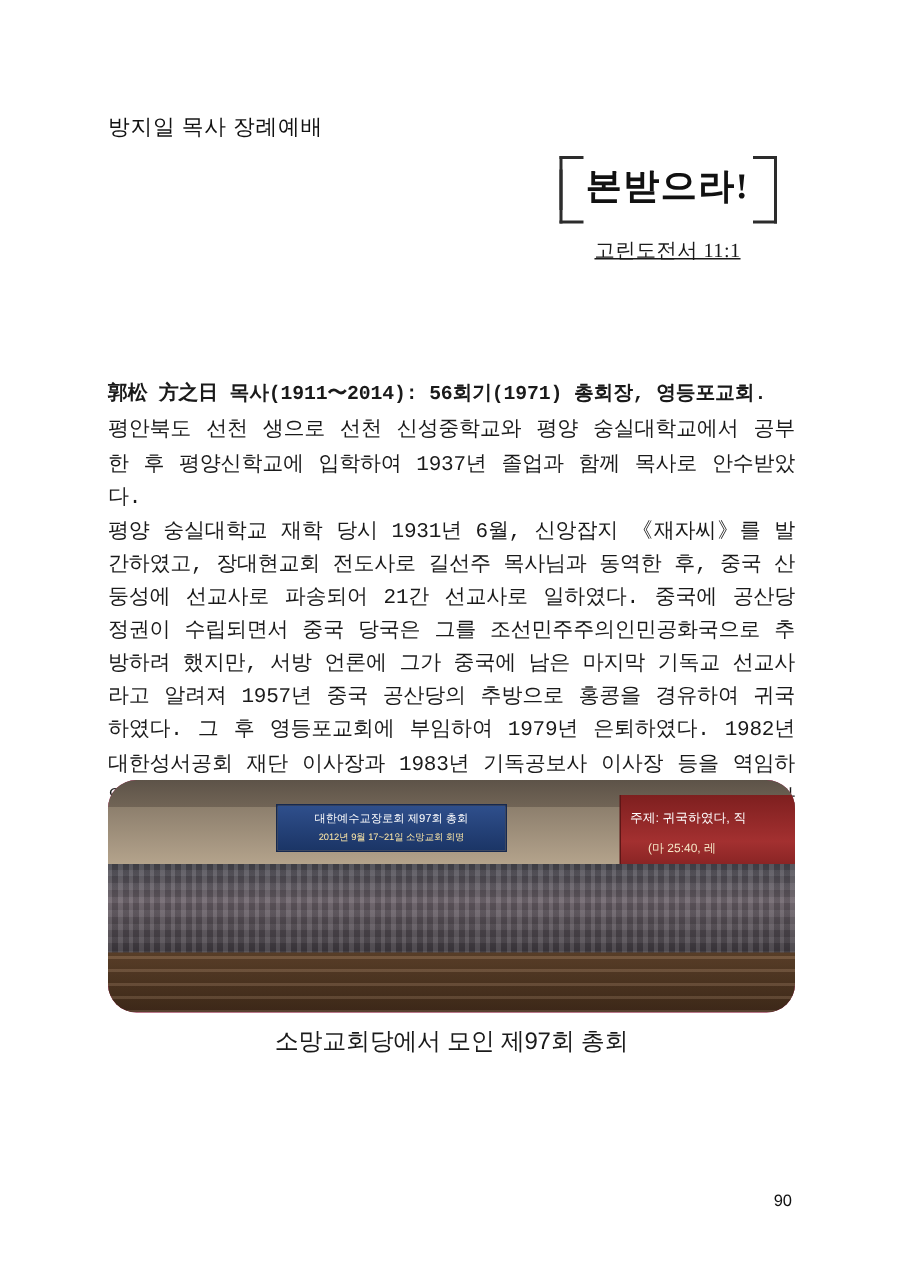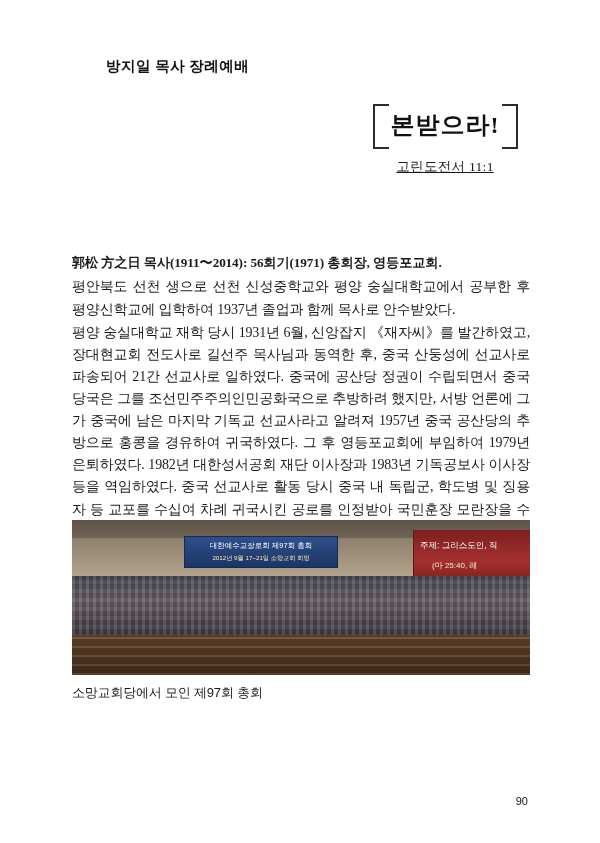--- a/index.html
+++ b/index.html
@@ -20,27 +20,26 @@
     left: 0; top: 0;
     width: 600px;
     height: 843px;
     background: #fff;
   }
 
   
   .running-head {
     position: absolute;
     left: 72px;
-    top: 57px;
-    font-family: "Liberation Serif", serif;
-    font-weight: bold;
+    top: 75px;
+    font-family: "Liberation Serif", serif;
+    font-weight: normal;
     font-size: 14.5px;
     letter-spacing: 0.5px;
     color: #111;
-    margin-left: 34px;
   }
 
   
   .title-block {
     position: absolute;
     left: 355px;
     top: 104px;
     width: 180px;
     text-align: center;
   }
@@ -76,20 +75,21 @@
     letter-spacing: 0.3px;
     text-decoration: underline;
   }
 
   
   .body-block {
     position: absolute;
     left: 72px;
     top: 253px;
     width: 458px;
+    font-family: Liberation Mono, monospace;
   }
   .lead {
     font-weight: bold;
     font-size: 13.2px;
     line-height: 1.55;
     margin: 0 0 3px 0;
     letter-spacing: -0.1px;
   }
   .para {
     font-size: 14px;
@@ -106,20 +106,21 @@
     left: 72px;
     top: 520px;
     width: 458px;
   }
   .photo {
     position: relative;
     width: 458px;
     height: 155px;
     overflow: hidden;
     background: #be185d;
+    border-radius: 19px;
   }
   .ph-ceiling {
     position: absolute; left: 0; top: 0; width: 100%; height: 26px;
     background: linear-gradient(180deg,#5d5348 0%, #7a6c5c 100%);
   }
   .ph-wall {
     position: absolute; left: 0; top: 18px; width: 100%; height: 72px;
     background: linear-gradient(180deg,#8d7f6d 0%, #b9a890 60%, #a89madd 100%);
     background: linear-gradient(180deg,#8d7f6d 0%, #b9a890 60%, #9d8f7b 100%);
   }
@@ -177,23 +178,24 @@
     background: linear-gradient(180deg,#6b4b30 0%, #49301d 100%);
   }
   .ph-pews::after {
     content: "";
     position: absolute; left: 0; top: 0; width: 100%; height: 100%;
     background: repeating-linear-gradient(0deg, rgba(255,255,255,0.08) 0 2px, rgba(0,0,0,0.18) 2px 9px);
   }
   .caption {
     margin-top: 9px;
     font-family: "Liberation Sans", sans-serif;
-    font-size: 13px;
+    font-size: 16px;
     color: #1a1a1a;
     letter-spacing: -0.2px;
+    text-align: center;
   }
 
   
   .folio {
     position: absolute;
     right: 72px;
     bottom: 36px;
     font-family: "Liberation Sans", sans-serif;
     font-size: 11px;
     color: #111;
@@ -225,21 +227,21 @@
 
   <div class="photo-wrap">
     <div class="photo">
       <div class="ph-ceiling"></div>
       <div class="ph-wall"></div>
       <div class="ph-banner">
         <div class="ph-banner-l1">대한예수교장로회 제97회 총회</div>
         <div class="ph-banner-l2">2012년 9월 17~21일 소망교회 회명</div>
       </div>
       <div class="ph-screen">
-        <div class="ph-screen-l1">주제: 그리스도인, 직</div>
+        <div class="ph-screen-l1">주제: 귀국하였다, 직</div>
         <div class="ph-screen-l2">(마 25:40, 레</div>
       </div>
       <div class="ph-crowd"></div>
       <div class="ph-pews"></div>
     </div>
     <div class="caption">소망교회당에서 모인 제97회 총회</div>
   </div>
 
   <div class="folio">90</div>
 

